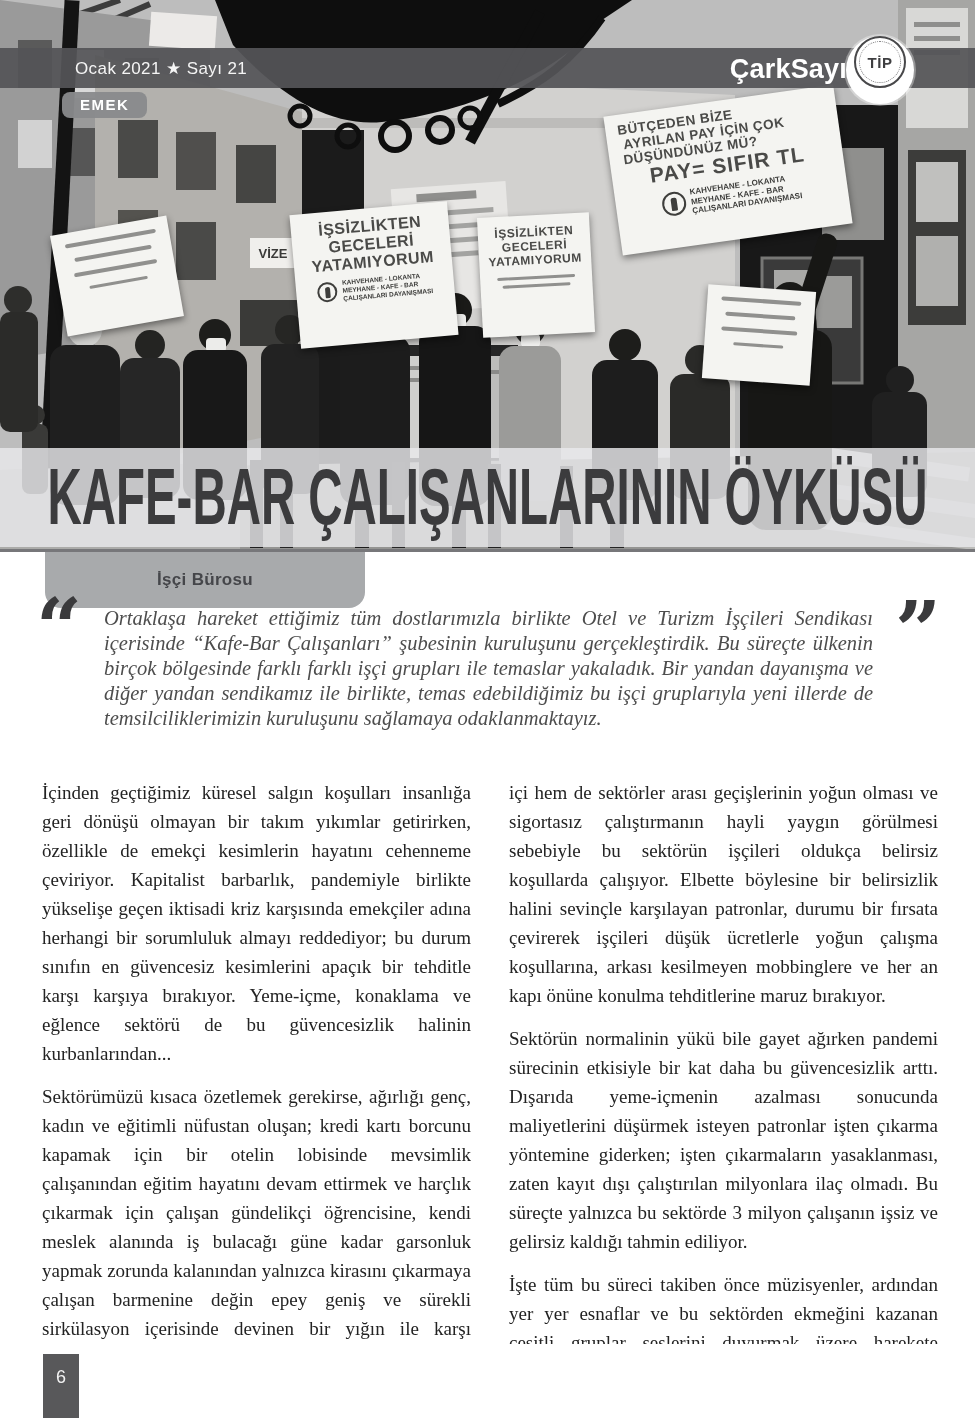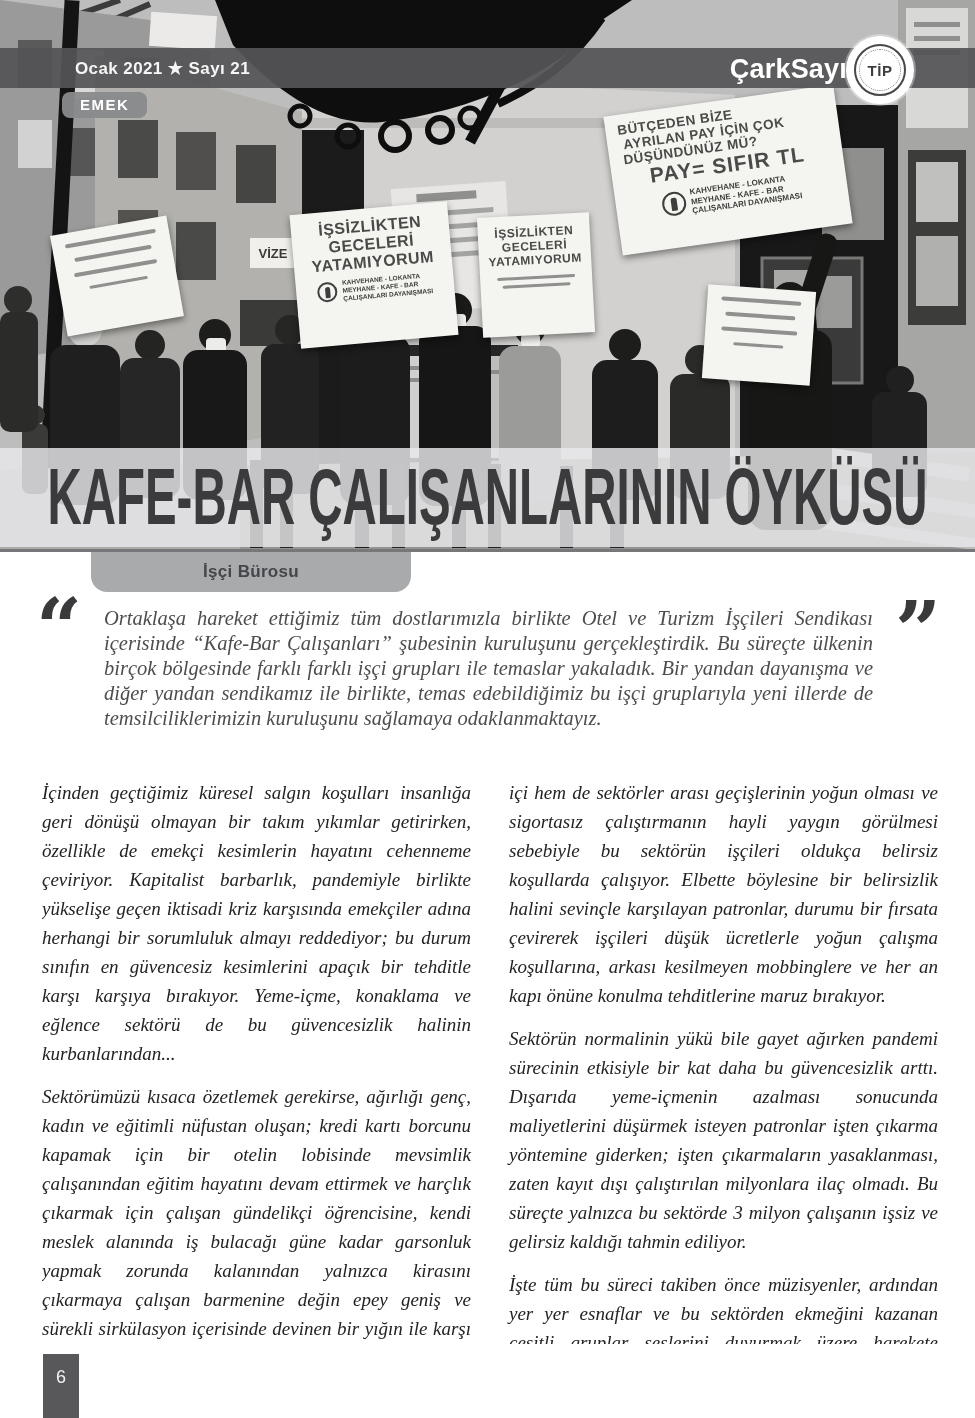--- a/index.html
+++ b/index.html
@@ -15,51 +15,51 @@
   .sign { position:absolute; background:#f4f4f1; box-shadow:0 3px 7px rgba(0,0,0,.45); color:#4a4a48; z-index:2; text-align:center; overflow:hidden; }
   .sign .ln { font-weight:700; letter-spacing:.5px; }
   .scrib { height:4px; background:#90908e; border-radius:2px; margin:11px auto 0 auto; }
   .sign-footer { display:flex; align-items:center; justify-content:center; gap:5px; margin-top:5px; }
   .emblem { border:2px solid #3e3e3c; border-radius:50%; display:flex; align-items:center; justify-content:center; flex:0 0 auto; }
   .bottle { display:block; background:#3e3e3c; border-radius:2px 2px 1px 1px; }
   .foot-lines { text-align:left; font-weight:700; color:#3e3e3c; }
 
   
   .header-band { position:absolute; left:0; top:48px; width:975px; height:40px; background:rgba(84,84,87,.93); z-index:3; display:flex; align-items:center; }
-  .issue-label { color:#f5f5f5; font-weight:700; font-size:17px; letter-spacing:.4px; margin-left:75px; }
+  .issue-label { color:#f5f5f5; font-weight:400; font-size:17px; letter-spacing:.4px; margin-left:75px; }
   .brand { position:absolute; right:128px; top:6px; color:#ffffff; font-size:27px; letter-spacing:.2px; }
   .brand .b1 { font-weight:800;margin-left:45px; }
   .brand .b2 { font-weight:700; }
   .tip-logo { position:absolute; left:846px; top:36px; width:68px; height:68px; background:#ffffff; border-radius:50%; z-index:5;
-              display:flex; align-items:center; justify-content:center; box-shadow:0 0 0 2px rgba(255,255,255,.35); }
+              display:flex; justify-content:center; box-shadow:0 0 0 2px rgba(255,255,255,.35); }
   .tip-inner { width:52px; height:52px; border:2px solid #48484a; border-radius:50%; display:flex; align-items:center; justify-content:center; position:relative; }
   .tip-ring { position:absolute; inset:3px; border:1px dotted #7a7a7c; border-radius:50%; }
   .tip-text { font-weight:800; font-size:15px; color:#3f3f41; letter-spacing:.5px; }
 
   .section-badge { position:absolute; left:62px; top:92px; z-index:3; background:rgba(137,138,140,.95); color:#ffffff;
                    font-weight:700; font-size:15px; letter-spacing:1.5px; padding:4px 18px 5px 18px; border-radius:8px; }
 
   .band-dark  { position:absolute; left:0; top:356px; width:975px; height:92px; background:rgba(42,42,44,.94); z-index:3; }
   .band-light { position:absolute; left:0; top:448px; width:975px; height:99px; background:rgba(233,233,235,.82); z-index:3; }
   .band-dark svg, .band-light svg { display:block; }
 
   
-  .byline-tab { position:absolute; left:45px; top:552px; width:320px; height:40px; background:#a8aaac; z-index:2;
-                border-radius:0 0 16px 16px; display:flex; align-items:center; justify-content:center;margin-left:46px; }
+  .byline-tab { position:absolute; left:45px; top:552px; width:320px; height:56px; background:#a8aaac; z-index:2;
+                border-radius:0 0 16px 16px; display:flex; align-items:center; justify-content:center; }
   .byline-tab span { font-weight:700; font-size:17px; color:#45464a; letter-spacing:.3px; }
 
   
   .pull-quote { position:absolute; left:36px; top:606px; width:905px; display:flex; align-items:flex-start; z-index:2; }
   .qmark { font-family:"DejaVu Serif", serif; font-weight:700; font-size:80px; line-height:44px; color:#3a3a3c; flex:0 0 auto; }
   .qmark.close { line-height:50px; }
   .pq-text { flex:1 1 auto; padding:0 22px; font-family:"Liberation Serif", serif; font-style:italic; font-size:20.5px;
              line-height:25px; color:#4d4d4d; text-align:justify; }
 
   
-  .body-cols { position:absolute; left:42px; top:778px; width:896px; height:566px; display:flex; gap:38px; overflow:hidden; z-index:2;font-style:italic; }
+  .body-cols { position:absolute; left:42px; top:778px; width:896px; height:566px; display:flex; gap:38px; overflow:hidden; z-index:2; }
   .col { flex:1 1 0; }
   .col p { font-family:"Liberation Serif", serif; font-size:19px; line-height:29px; color:#232323; text-align:justify; margin-bottom:14px; }
 
   
   .pagenum-box { position:absolute; left:43px; top:1354px; width:36px; height:64px; background:#58585a; z-index:2;
                  display:flex; justify-content:center; }
   .pagenum-box span { color:#f2f2f2; font-size:18px; font-weight:400; margin-top:13px; }
 </style>
 </head>
 <body>

